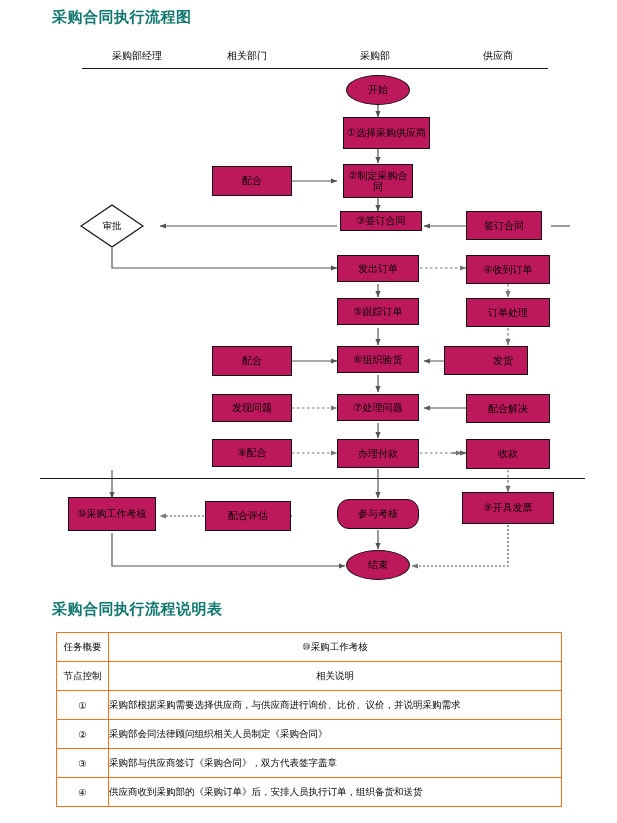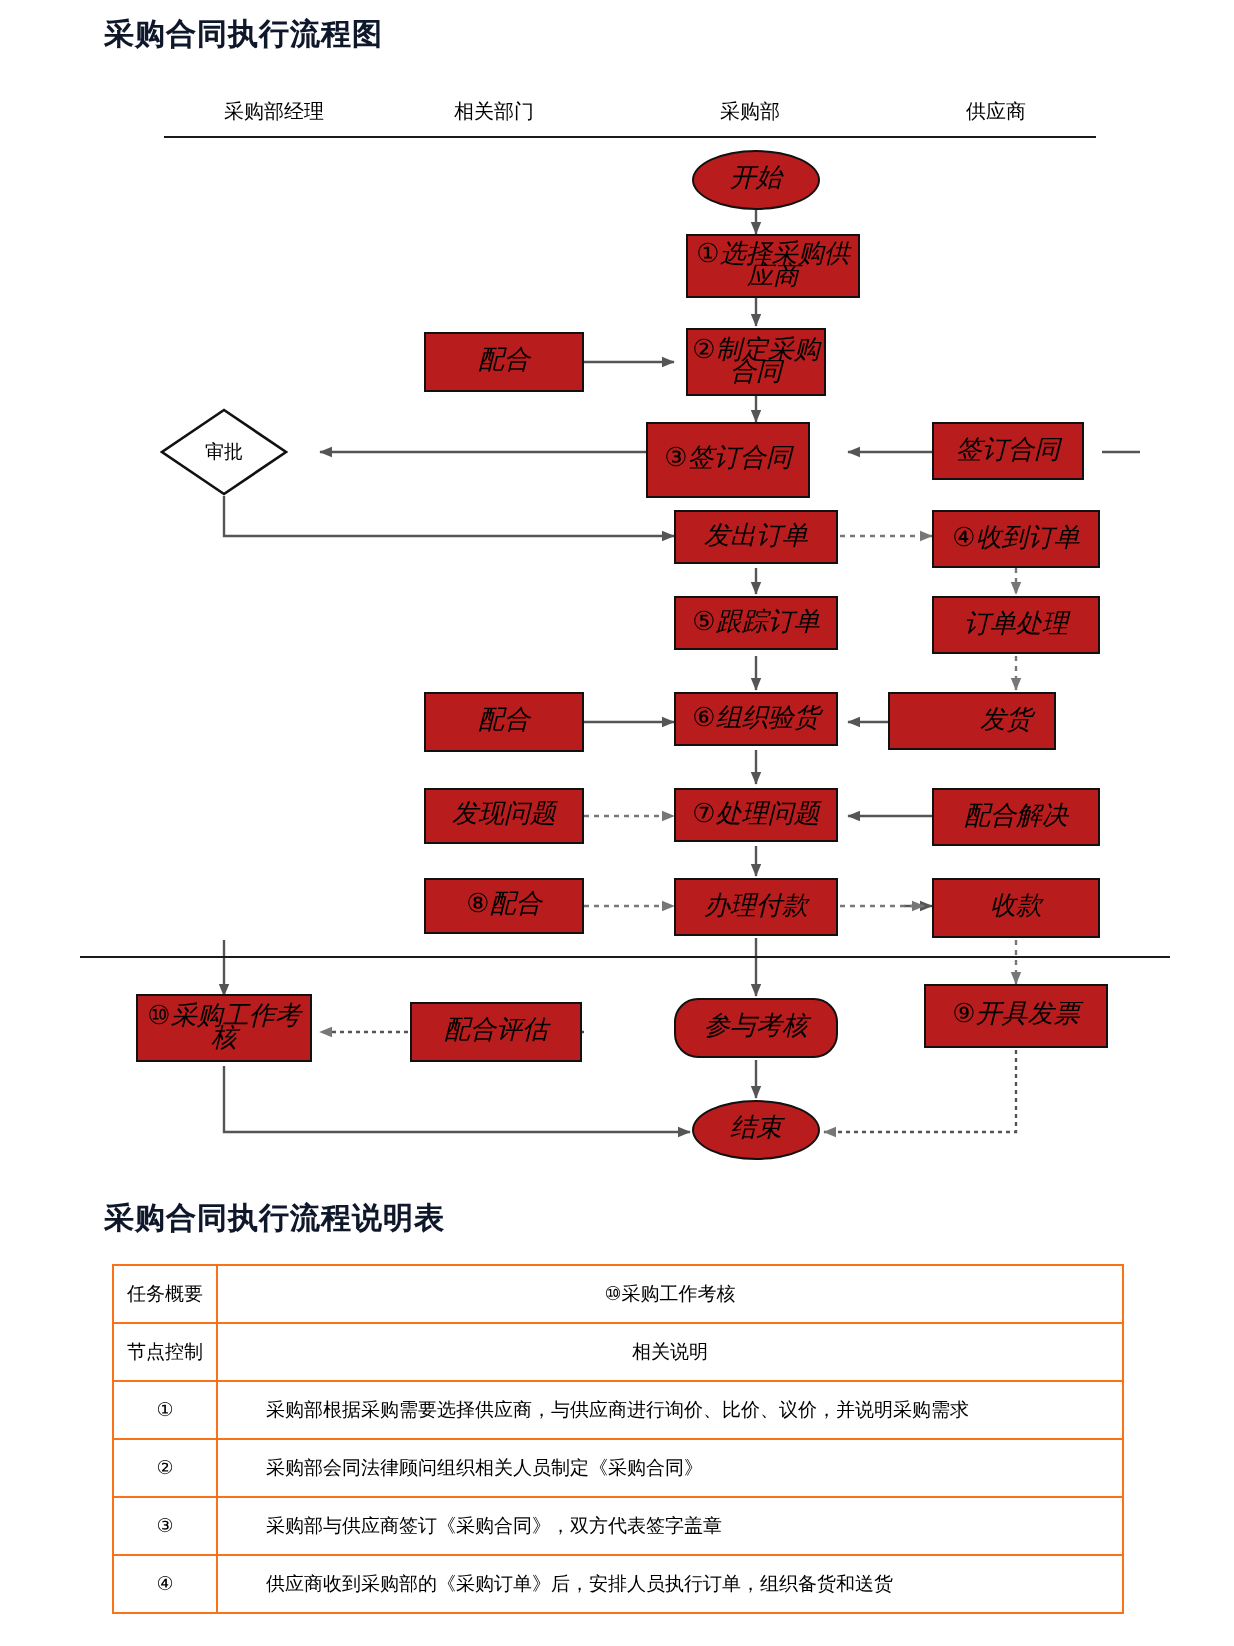--- a/index.html
+++ b/index.html
@@ -14,21 +14,21 @@
     height: 823px;
     background: #ffffff;
     overflow: hidden;
   }
 
   
   .doc-title {
     position: absolute;
     font-size: 15px;
     font-weight: bold;
-    color: #0f172a;
+    color: #0f766e;
     letter-spacing: 0.5px;
     white-space: nowrap;
   }
   #title-flow { left: 52px; top: 8px; }
   #title-table { left: 52px; top: 600px; }
 
   
   .lane-head {
     position: absolute;
     top: 49px;
@@ -51,30 +51,29 @@
     position: absolute;
     left: 0; top: 0;
     width: 617px; height: 600px;
     pointer-events: none;
   }
 
   
   .node {
     position: absolute;
     border: 1.3px solid #111;
-    background: #b91c1c;
+    background: #be185d;
     display: flex;
     align-items: center;
     justify-content: center;
     text-align: center;
-    font-size: 13px;
+    font-size: 10px;
     line-height: 11.5px;
     color: #000;
     padding: 1px 2px;
-    font-style: italic;
   }
   .node.oval {
     border-radius: 50%;
     border-width: 1.2px;
   }
   .diamond-wrap {
     position: absolute;
   }
   .diamond-wrap .dlabel {
     position: absolute;
@@ -105,21 +104,21 @@
   }
   #exp-table td.key {
     width: 52px;
     text-align: center;
   }
   #exp-table td.ctr {
     text-align: center;
   }
   #exp-table td.body {
     text-align: left;
-    padding-left: 24px;
+    padding-left: 0;
     margin-left: 26px;
   }
 </style>
 </head>
 <body>
 
 <div id="page">
 
   <div class="doc-title" id="title-flow">采购合同执行流程图</div>
 
@@ -204,21 +203,21 @@
   </svg>
 
   <div style="position:absolute; left:40px; top:478px; width:545px; height:0; border-top:1.3px solid #1a1a1a;"></div>
 
   <div class="node oval" style="left:346px; top:75px; width:64px; height:30px;">开始</div>
 
   <div class="node" style="left:343px; top:117px; width:87px; height:32px;">①选择采购供应商</div>
 
   <div class="node" style="left:343px; top:164px; width:70px; height:34px;">②制定采购合同</div>
 
-  <div class="node" style="left:323px; top:211px; width:82px; height:38px;">③签订合同</div>
+  <div class="node" style="left:340px; top:211px; width:82px; height:20px;">③签订合同</div>
 
   <div class="node" style="left:337px; top:255px; width:82px; height:27px;">发出订单</div>
 
   <div class="node" style="left:337px; top:298px; width:82px; height:27px;">⑤跟踪订单</div>
 
   <div class="node" style="left:337px; top:346px; width:82px; height:27px;">⑥组织验货</div>
 
   <div class="node" style="left:337px; top:394px; width:82px; height:27px;">⑦处理问题</div>
 
   <div class="node" style="left:337px; top:439px; width:82px; height:29px;">办理付款</div>

